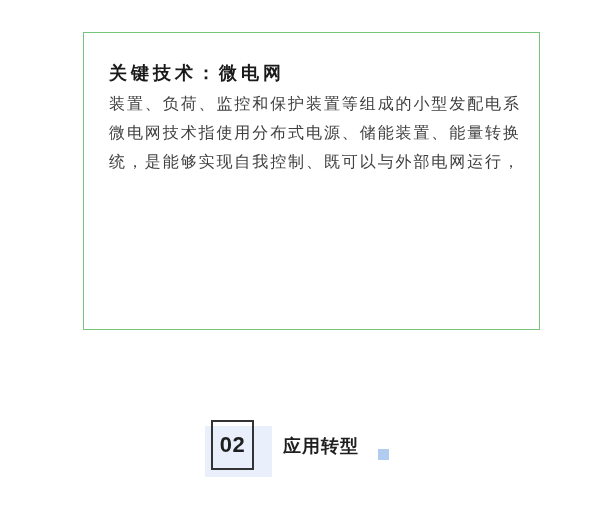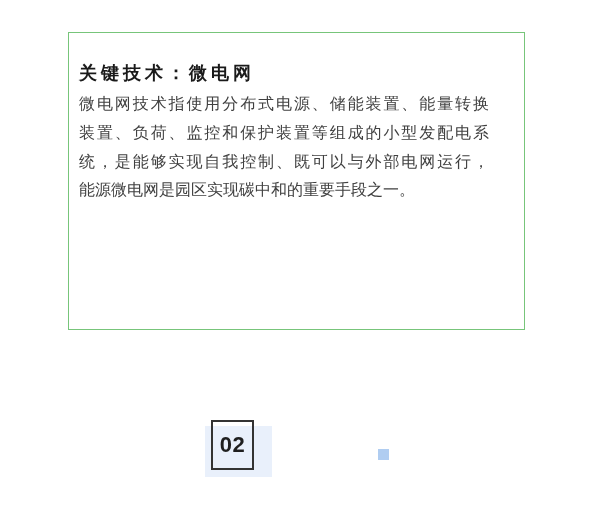--- a/index.html
+++ b/index.html
@@ -14,25 +14,25 @@
     background: #ffffff;
     font-family: "Liberation Sans", "DejaVu Sans", sans-serif;
     overflow: hidden;
     position: relative;
   }
   .stage { position: relative; width: 611px; height: 514px; background: #ffffff; }
 
   
   .card {
     position: absolute;
-    left: 68px; top: 32px;
+    left: 83px; top: 32px;
     width: 457px; height: 298px;
     border: 1.5px solid var(--green);
     background: #ffffff;
-    padding: 26px 19px 0 10px;
+    padding: 26px 19px 0 25px;
   }
   .card-title {
     margin-top: 2px;
     font-size: 18px;
     font-weight: bold;
     letter-spacing: 4px;
     line-height: 24px;
     color: #1a1a1a;
     white-space: nowrap;
   }
@@ -87,26 +87,26 @@
   }
 </style>
 </head>
 <body>
 
 <div class="stage">
 
   <div class="card">
     <div class="card-title">关键技术：微电网</div>
     <div class="card-body">
+      <div class="line justify">装置、负荷、监控和保护装置等组成的小型发配电系</div>
       <div class="line justify">微电网技术指使用分布式电源、储能装置、能量转换</div>
-      <div class="line justify">装置、负荷、监控和保护装置等组成的小型发配电系</div>
       <div class="line justify">统，是能够实现自我控制、既可以与外部电网运行，</div>
-      <div class="line">能源微电网是园区实现碳中和的重要手段之一。</div>
     </div>
   </div>
 
   <div class="section-heading">
     <div class="accent-rect"></div>
     <div class="number-box">02</div>
+    <div class="section-label">应用转型</div>
     <div class="accent-square"></div>
   </div>
 
 </div>
 
 </body></html>

